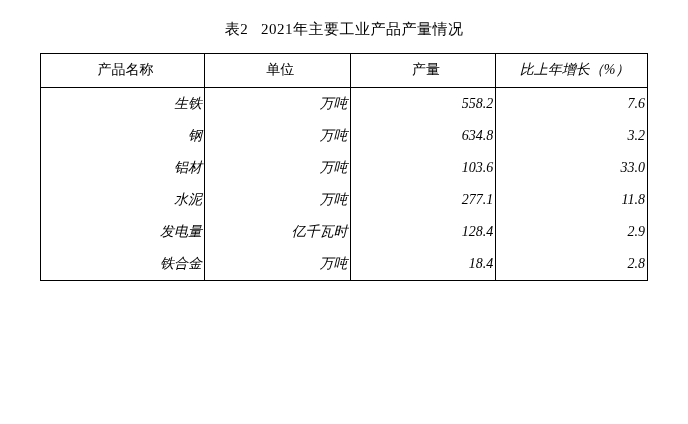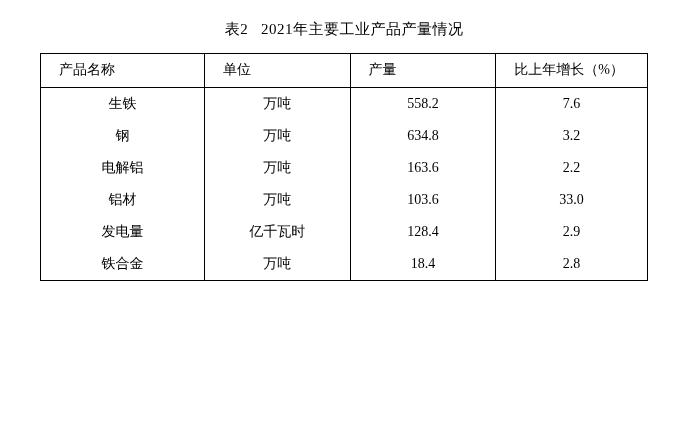--- a/index.html
+++ b/index.html
@@ -38,35 +38,37 @@
     table-layout: fixed;
     font-size: 14px;
   }
   table.data-table col.c0 { width: 27%; }
   table.data-table col.c1 { width: 24%; }
   table.data-table col.c2 { width: 24%; }
   table.data-table col.c3 { width: 25%; }
 
   table.data-table thead th {
     font-weight: normal;
-    text-align: left;
-    padding: 7px 2px 8px 18px;
+    text-align: center;
+    padding: 7px 2px 8px 8px;
     border-top: 1.3px solid #000;
     border-bottom: 1.3px solid #000;
     border-left: 1.3px solid #000;
     white-space: nowrap;
   }
   table.data-table thead th:last-child {
     border-right: 1.3px solid #000;
+    font-style: italic;
   }
   table.data-table tbody td {
     padding: 7px 2px 7px 2px;
     border-left: 1.3px solid #000;
-    text-align: center;
+    text-align: right;
     white-space: nowrap;
+    font-style: italic;
   }
   table.data-table tbody td:last-child {
     border-right: 1.3px solid #000;
   }
   table.data-table tbody tr:last-child td {
     border-bottom: 1.3px solid #000;
   }
   td.name-cell {
     text-align: left;
     padding-left: 28px;
@@ -105,30 +107,30 @@
           <td class="num">558.2</td>
           <td class="num">7.6</td>
         </tr>
         <tr>
           <td class="name-cell">钢</td>
           <td>万吨</td>
           <td class="num">634.8</td>
           <td class="num">3.2</td>
         </tr>
         <tr>
-          <td class="name-cell">电解铝</td>
-          <td>万吨</td>
-          <td class="num">163.6</td>
-          <td class="num">2.2</td>
-        </tr>
-        <tr>
           <td class="name-cell">铝材</td>
           <td>万吨</td>
           <td class="num">103.6</td>
           <td class="num">33.0</td>
+        </tr>
+        <tr>
+          <td class="name-cell">水泥</td>
+          <td>万吨</td>
+          <td class="num">277.1</td>
+          <td class="num">11.8</td>
         </tr>
         <tr>
           <td class="name-cell">发电量</td>
           <td>亿千瓦时</td>
           <td class="num">128.4</td>
           <td class="num">2.9</td>
         </tr>
         <tr>
           <td class="name-cell">铁合金</td>
           <td>万吨</td>

